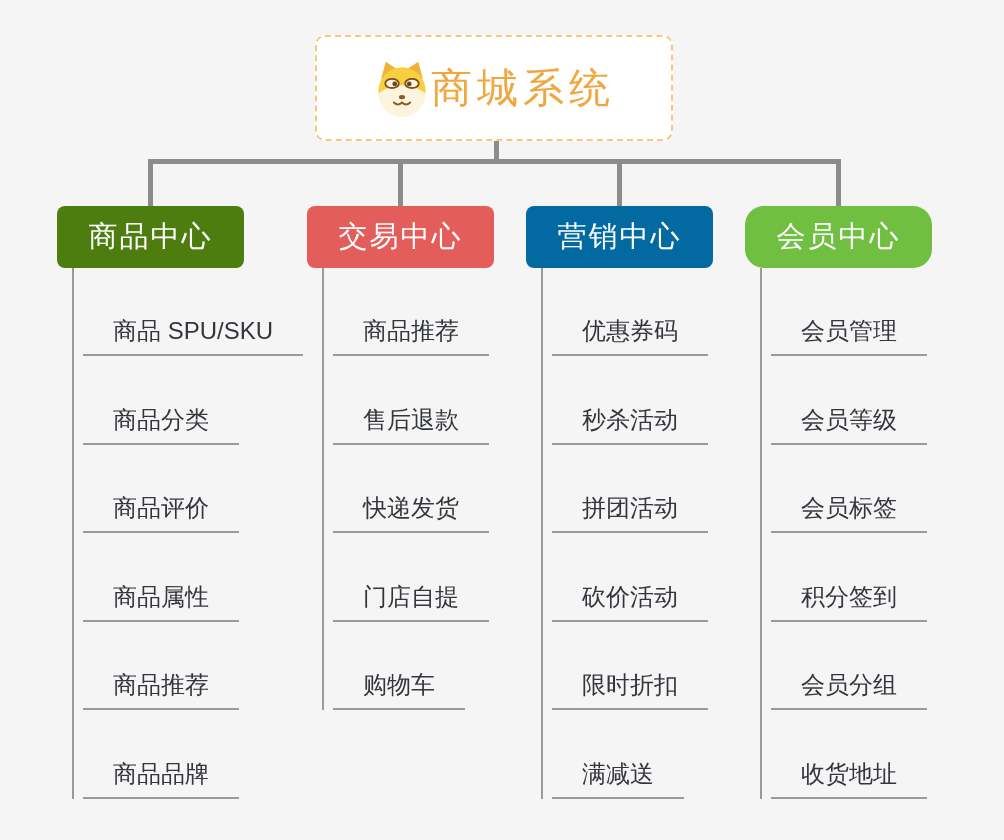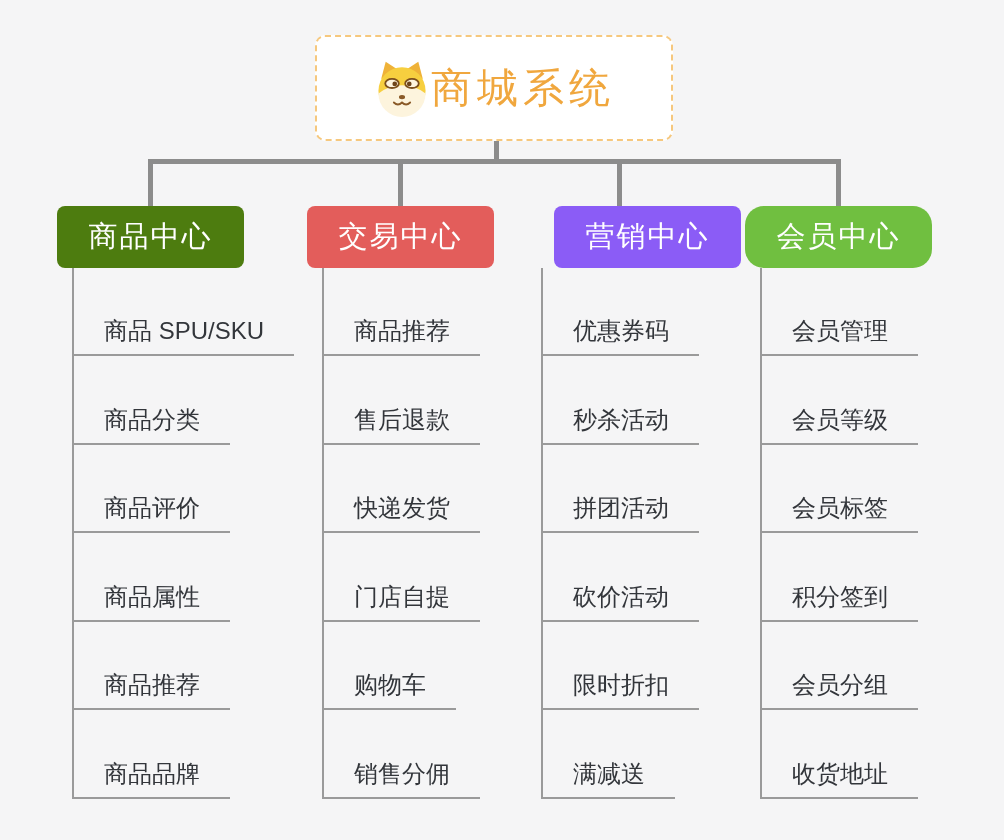--- a/index.html
+++ b/index.html
@@ -27,21 +27,21 @@
     display:flex;align-items:center;justify-content:center;
     color:#fff;font-size:29px;font-weight:400;letter-spacing:2px;cursor:pointer;
   }
   .b0{left:57px}.b1{left:307px}.b2{left:526px}.b3{left:745px}
   
   .col{position:absolute;top:268px;border-left:2px solid #9a9a9a;}
   .c0{left:72px}.c1{left:322px}.c2{left:541px}.c3{left:760px}
   .item{
     height:88.6px;display:flex;align-items:flex-end;width:fit-content;
     border-bottom:2px solid #9a9a9a;padding:0 30px 7px 30px;
-    box-sizing:border-box;cursor:pointer;
+    box-sizing:border-box;cursor:pointer;margin-left:9px;
   }
   .item:first-child{height:88px;}
   .item span{font-size:24px;color:#33363b;white-space:nowrap;}
 </style>
 </head>
 <body>
 
 <div class="canvas">
 
   <div class="conn stem"></div>
@@ -66,21 +66,21 @@
     </svg>
     <span class="root-title">商城系统</span>
   </div>
 
   <div class="branch b0" style="background: #4d7c0f;">
     <span>商品中心</span>
   </div>
   <div class="branch b1" style="background: rgb(227, 93, 91);">
     <span>交易中心</span>
   </div>
-  <div class="branch b2" style="background: #8b5cf6; margin-left: 28px;">
+  <div class="branch b2" style="background: #0369a1;">
     <span>营销中心</span>
   </div>
   <div class="branch b3" style="background: rgb(112, 191, 64); border-radius: 19px;">
     <span>会员中心</span>
   </div>
 
   <div class="col c0">
     <div class="item">
         <span>商品 SPU/SKU</span>
       </div>
@@ -109,23 +109,20 @@
         <span>售后退款</span>
       </div>
     <div class="item">
         <span>快递发货</span>
       </div>
     <div class="item">
         <span>门店自提</span>
       </div>
     <div class="item">
         <span>购物车</span>
-      </div>
-    <div class="item">
-        <span>销售分佣</span>
       </div>
   </div>
 
   <div class="col c2">
     <div class="item">
         <span>优惠券码</span>
       </div>
     <div class="item">
         <span>秒杀活动</span>
       </div>

